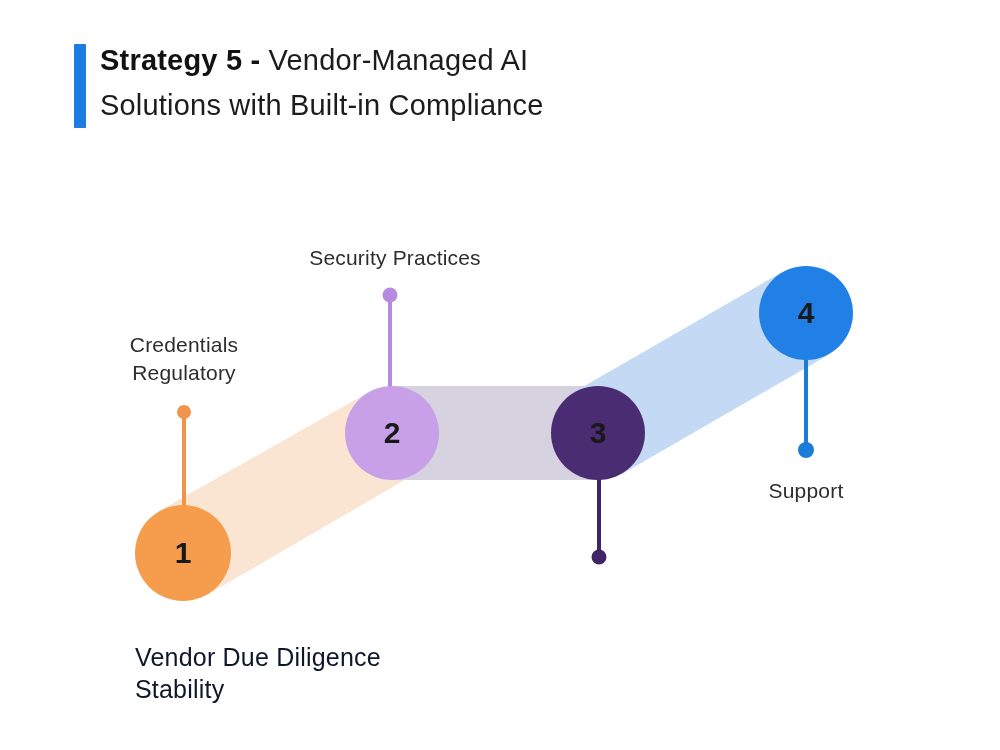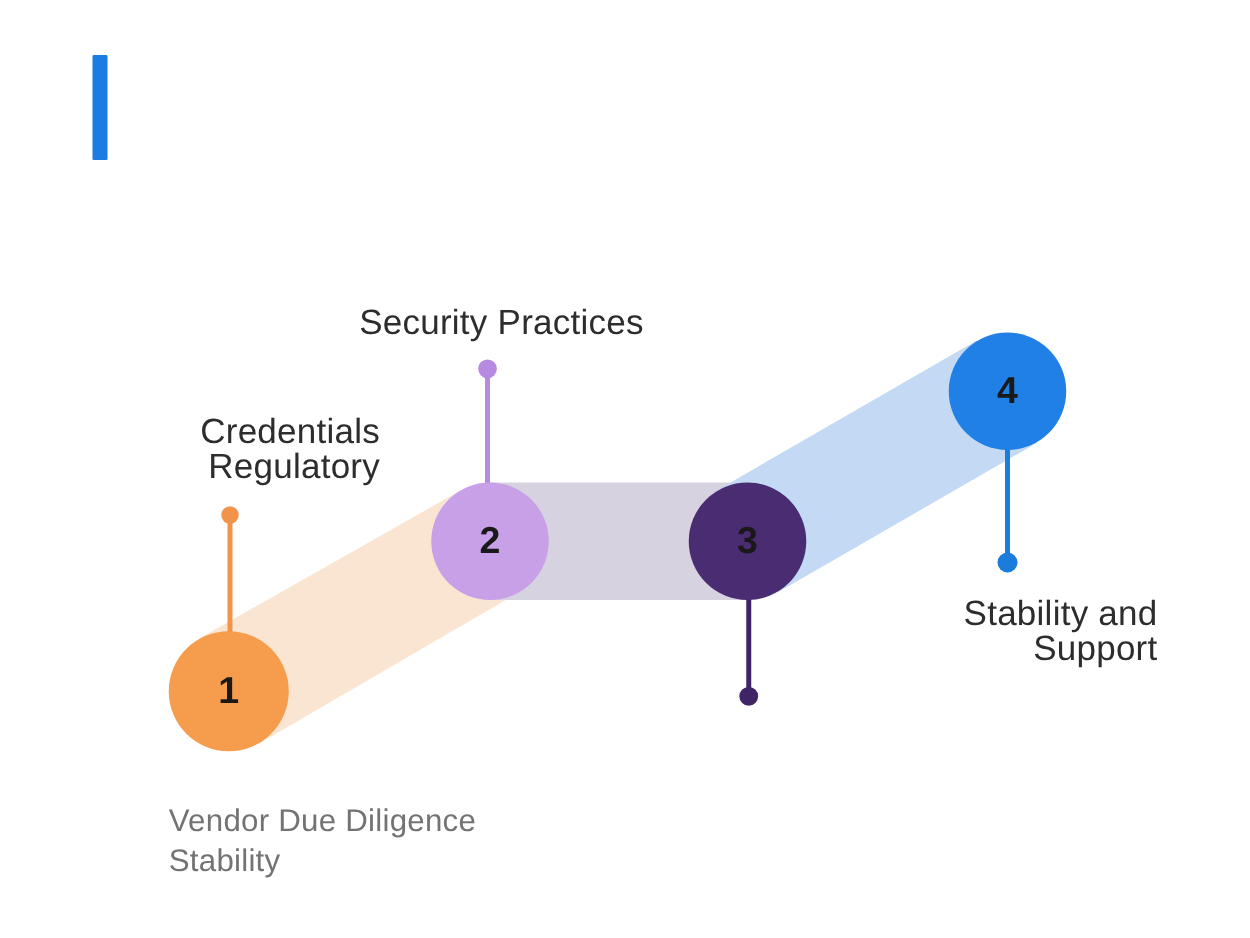--- a/index.html
+++ b/index.html
@@ -34,34 +34,34 @@
     width: 80px;
     text-align: center;
     font-size: 30px;
     font-weight: 700;
     color: #191919;
     line-height: 40px;
   }
   .step-label {
     position: absolute;
     width: 240px;
-    text-align: right;
-    font-size: 28px;
+    text-align: center;
+    font-size: 21px;
     line-height: 28px;
     color: #2d2d2d;
     letter-spacing: 0.2px;
   }
   .caption {
     position: absolute;
     left: 135px;
     top: 641px;
     width: 360px;
     font-size: 25px;
     line-height: 32px;
-    color: #737373;
+    color: #0f172a;
     letter-spacing: 0.2px;
   }
   
   .label-1 { left: 64px;  top: 331px; }
   .label-2 { left: 275px; top: 244px; }
   .label-3 { left: 492px; top: 582px; }
   .label-4 { left: 686px; top: 477px; }
   .num-1 { left: 143px; top: 533px; }
   .num-2 { left: 352px; top: 413px; }
   .num-3 { left: 558px; top: 413px; }
@@ -91,35 +91,37 @@
 
     <line x1="806" y1="356" x2="806" y2="450" stroke-width="4" stroke="#1B7CD9"></line>
     <circle cx="806" cy="450" r="8" fill="#1B7CD9"></circle>
 
     <circle cx="183" cy="553" r="48" fill="#F59C4D"></circle>
     <circle cx="392" cy="433" r="47" fill="#C8A0E8"></circle>
     <circle cx="598" cy="433" r="47" fill="#4A2C72"></circle>
     <circle cx="806" cy="313" r="47" fill="#2080E6"></circle>
   </svg>
 
+  <div class="title-block">
+    <b>Strategy 5 -</b><span> Vendor-Managed AI Solutions with Built-in Compliance</span>
+  </div>
 
   <div class="step-number num-1">1</div>
   <div class="step-number num-2">2</div>
   <div class="step-number num-3">3</div>
   <div class="step-number num-4">4</div>
 
   <div class="step-label label-1">
     <div>Credentials</div>
     <div>Regulatory</div>
   </div>
   <div class="step-label label-2">
     <div>Security Practices</div>
   </div>
   <div class="step-label label-4">
-    <div>Stability and</div>
     <div>Support</div>
   </div>
 
   <div class="caption">
     <div>Vendor Due Diligence</div>
     <div>Stability</div>
   </div>
 
 </div>
 

